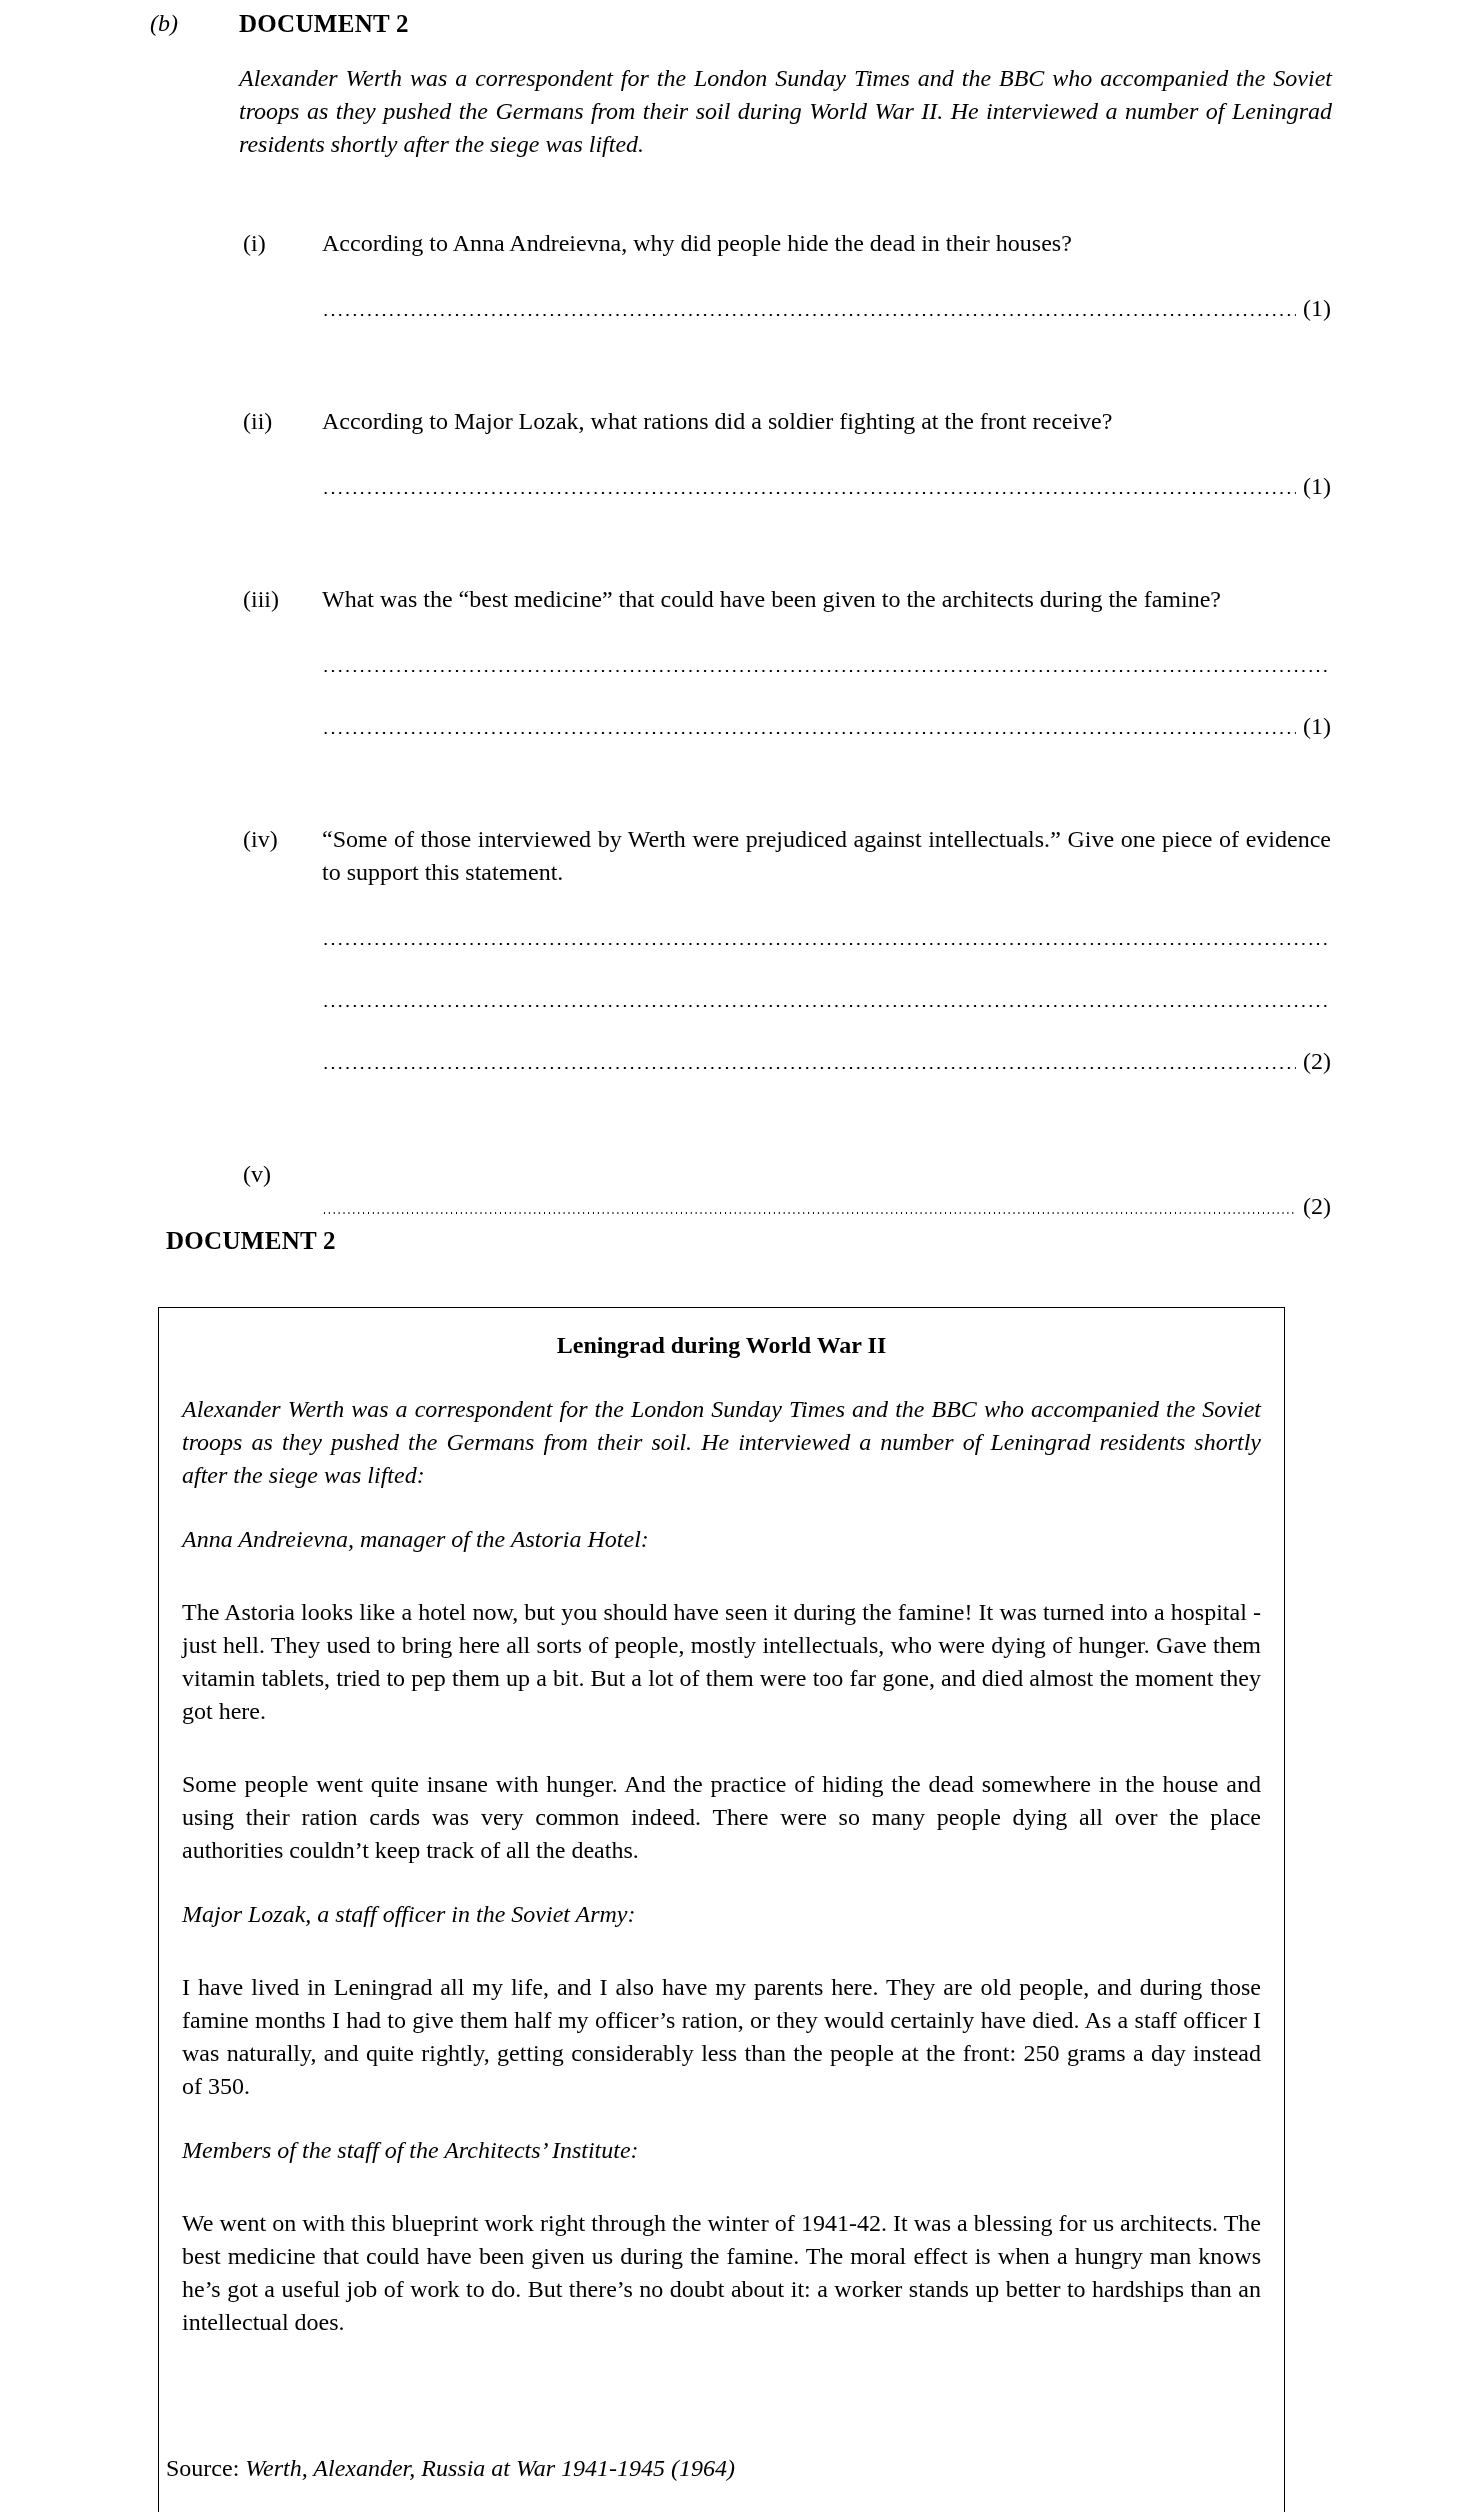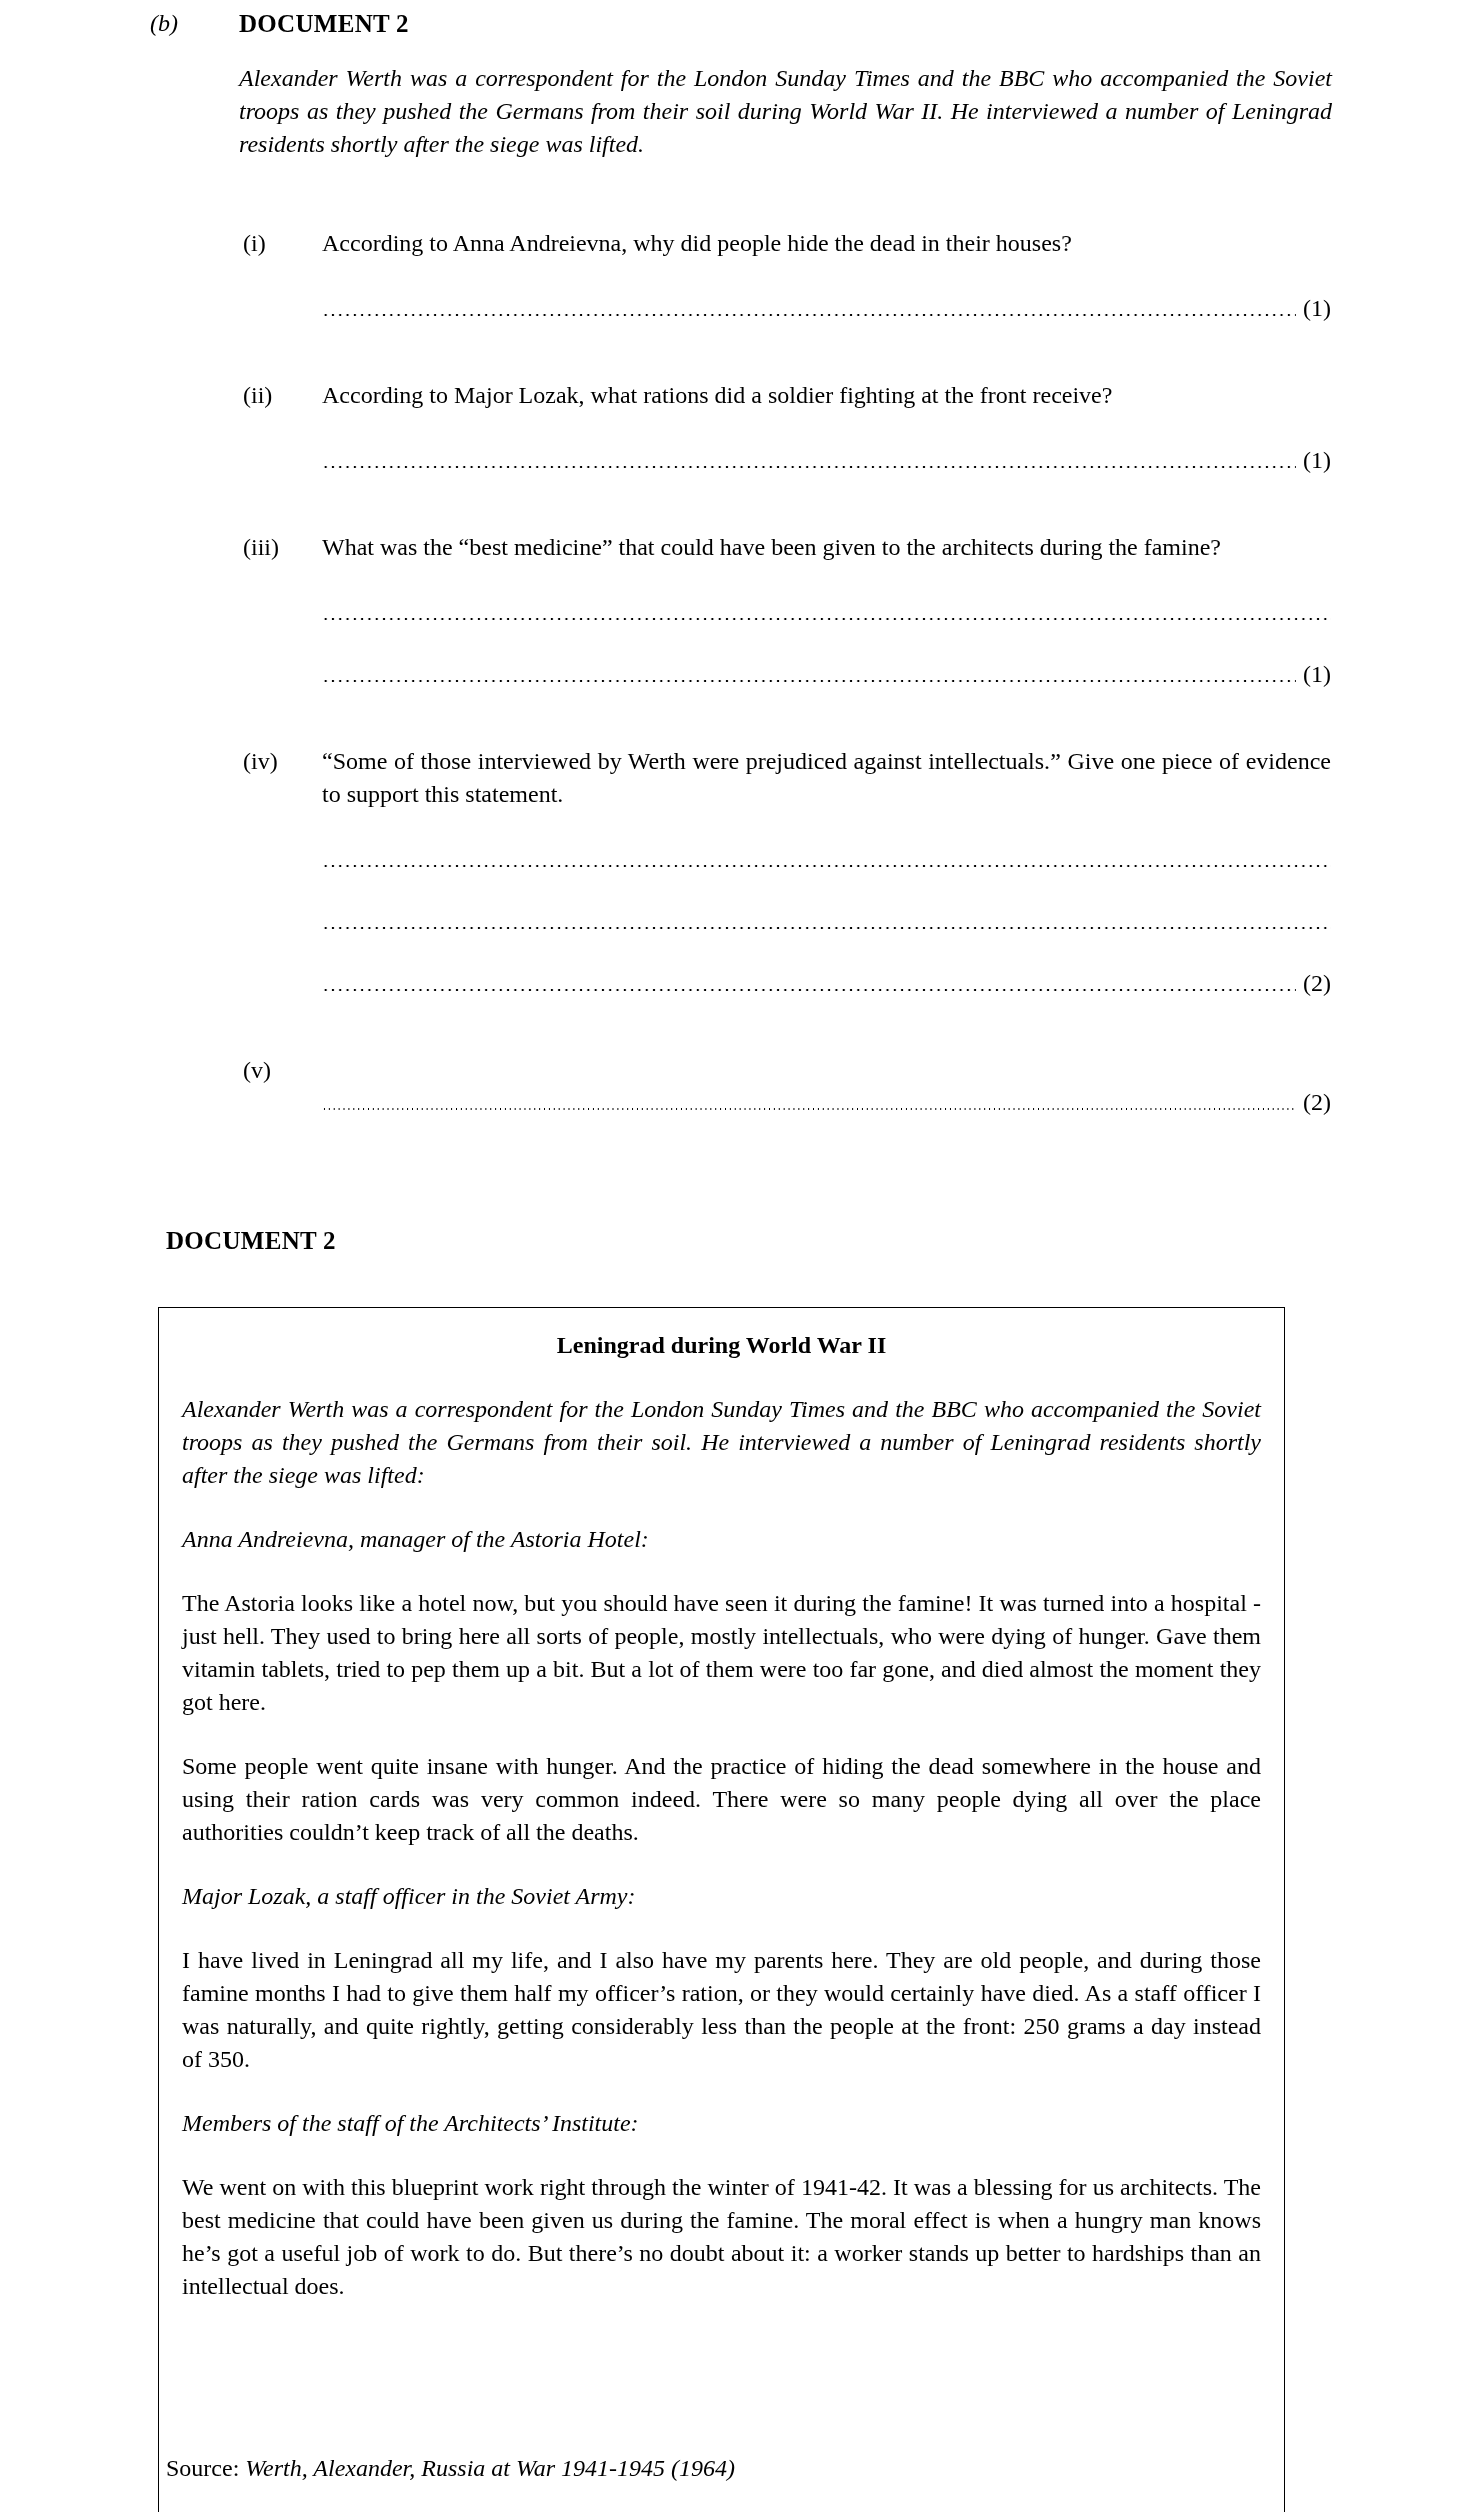--- a/index.html
+++ b/index.html
@@ -21,21 +21,21 @@
 
   
   .intro {
     position: absolute; top: 62px; left: 239px; width: 1093px;
     font-style: italic; line-height: 33px; text-align: justify;
   }
 
   
   .questions { position: absolute; top: 227px; left: 243px; width: 1088px; }
   .q { display: grid; grid-template-columns: 79px 1fr; }
-  .q + .q { margin-top: 57px; }
+  .q + .q { margin-top: 83px; }
   .q-num { line-height: 33px; }
   .q-text { line-height: 33px; text-align: justify; }
   .ans { display: flex; align-items: flex-end; margin-top: 31px; height: 31px; }
   .dots {
     flex: 1; height: 6.5px; margin-bottom: 4px;
     background-image: radial-gradient(circle, #000 1.2px, transparent 1.5px);
     background-size: 7.3px 6.5px; background-repeat: repeat-x; background-position: 0 bottom;
   }
   .dots.fine {
     background-image: radial-gradient(circle, #000 0.9px, transparent 1.1px);
@@ -47,21 +47,21 @@
   .doc2 { position: absolute; top: 1227px; left: 158px; width: 1127px; }
   .doc2-heading { font-weight: bold; font-size: 25px; letter-spacing: 0.3px; margin-left: 8px; }
   .doc-box {
     margin-top: 52px; box-sizing: border-box;
     border: 1.6px solid #000; height: 1390px;
     padding: 21px 23px; line-height: 33px;
   }
   .box-title { text-align: center; font-weight: bold; }
   .box-intro { font-style: italic; text-align: justify; margin-top: 31px; }
   .speaker { font-weight: normal; font-style: italic; margin-top: 31px; }
-  .box-para { text-align: justify; margin-top: 31px; }
+  .box-para { text-align: justify; margin-top: 40px; }
 
   
   .source { position: absolute; top: 2455px; left: 166px; }
   .source .cite { font-style: italic; }
 
   .seg-italic { }
   .seg-bold { font-weight: normal; }
 </style>
 </head>
 <body>

